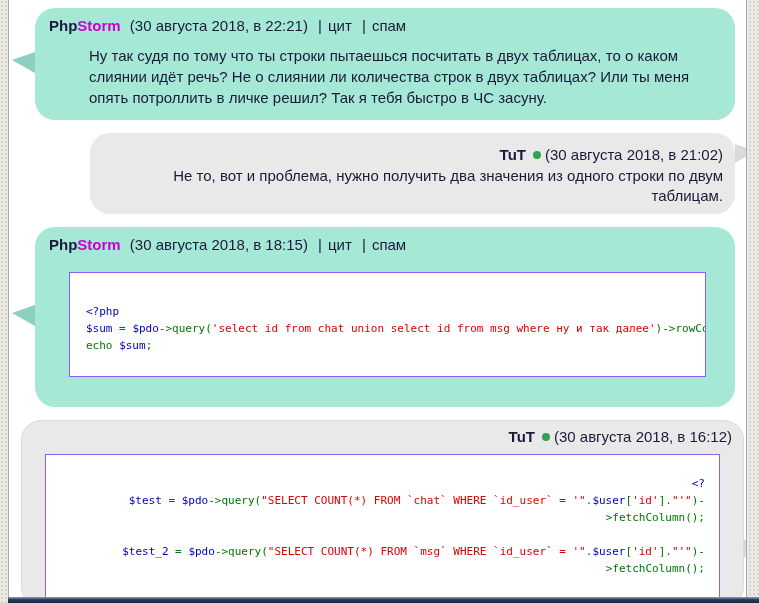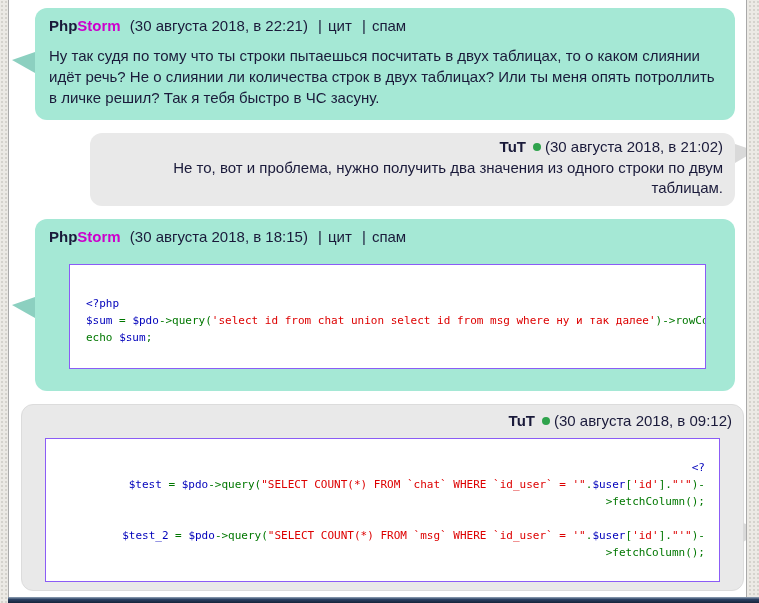--- a/index.html
+++ b/index.html
@@ -16,33 +16,33 @@
     --text:#1a1a3a;
   }
   .content {
     position:absolute; top:0; bottom:0; left:8px; right:12px;
     background:#ffffff;
     border-left:1px solid #a9a9a9;
     border-right:1px solid #a9a9a9;
     padding-top:8px;
     overflow:hidden;
   }
-  .bubble { position:relative; border-radius:12px; font-size:15px; }
+  .bubble { position:relative; border-radius:20px; font-size:15px; }
   .bubble.green {
     background:var(--bubble_green);
     margin:0 11px 13px 26px;
     padding:8px 14px 12px 14px;
   }
-  .bubble.green.has-code { padding-bottom:22px; }
+  .bubble.green.has-code { padding-bottom:30px; }
   .bubble.grey {
     background:var(--bubble_grey);
     margin:0 11px 13px auto;
     width:fit-content;
     max-width:645px;
-    padding:4px 12px 8px 12px;
+    padding:12px 12px 8px 12px;
     text-align:right;
   }
   .bubble.grey.wide {
     width:auto; max-width:none;
     margin-left:12px; margin-right:2px;
     border:1px solid #dcdcdc;
     padding:6px 11px 6px 11px;
   }
   .tail { position:absolute; width:0; height:0; }
   .tail-left {
@@ -62,21 +62,21 @@
   .author { font-weight:bold; cursor:pointer; }
   .author .php-part { color:var(--text); }
   .author .storm-part { color:var(--author_magenta); }
   .ts { margin-left:5px; }
   .sep { margin:0 6px; }
   .action { color:var(--text); text-decoration:none; cursor:pointer; }
   .online-dot {
     display:inline-block; width:8px; height:8px; border-radius:50%;
     background:var(--online_dot); margin:0 4px 0 7px; vertical-align:1px;
   }
-  .body-text { line-height:21px; }
+  .body-text { line-height:21px;margin-left:40px; }
   .body-text.one-line { line-height:20px; }
   .code-block {
     background:#ffffff;
     border:1px solid #8b5cf6;
     font-family:"DejaVu Sans Mono", monospace;
     font-size:11px;
     line-height:17px;
     text-align:left;
     white-space:pre;
     overflow:hidden;
@@ -122,20 +122,20 @@
       <span class="ts">(30 августа 2018, в 18:15)</span>
       <span class="sep">|</span><a class="action">цит</a>
       <span class="sep">|</span><a class="action">спам</a>
     </div>
     <div class="code-block cb-left"><div><span class="tok-b">&lt;?php</span></div><div><span class="tok-b">$sum</span><span class="tok-g"> = </span><span class="tok-b">$pdo</span><span class="tok-g">-&gt;query(</span><span class="tok-r">'select id from chat union select id from msg where ну и так далее'</span><span class="tok-g">)-&gt;rowCount();</span></div><div><span class="tok-g">echo </span><span class="tok-b">$sum</span><span class="tok-g">;</span></div></div>
   </div>
 
   <div class="bubble grey wide">
     <div class="tail tail-right" style="top:118px"></div>
     <div class="hdr hdr-right">
-      <span class="author">TuT</span><span class="online-dot"></span><span>(30 августа 2018, в 09:12)</span>
+      <span class="author">TuT</span><span class="online-dot"></span><span>(30 августа 2018, в 16:12)</span>
     </div>
     <div class="code-block cb-right"><div><span class="tok-b">&lt;?</span></div><div><span class="tok-b">$test</span><span class="tok-g"> = </span><span class="tok-b">$pdo</span><span class="tok-g">-&gt;query(</span><span class="tok-r">"SELECT COUNT(*) FROM `chat` WHERE `id_user` = '"</span><span class="tok-g">.</span><span class="tok-b">$user</span><span class="tok-g">[</span><span class="tok-r">'id'</span><span class="tok-g">]</span><span class="tok-g">.</span><span class="tok-r">"'"</span><span class="tok-g">)-</span></div><div><span class="tok-g">&gt;fetchColumn();</span></div><div>&nbsp;</div><div><span class="tok-b">$test_2</span><span class="tok-g"> = </span><span class="tok-b">$pdo</span><span class="tok-g">-&gt;query(</span><span class="tok-r">"SELECT COUNT(*) FROM `msg` WHERE `id_user` = '"</span><span class="tok-g">.</span><span class="tok-b">$user</span><span class="tok-g">[</span><span class="tok-r">'id'</span><span class="tok-g">]</span><span class="tok-g">.</span><span class="tok-r">"'"</span><span class="tok-g">)-</span></div><div><span class="tok-g">&gt;fetchColumn();</span></div></div>
   </div>
 
 </div>
 
 <div class="footer-bar"></div>
 
 </body></html>

